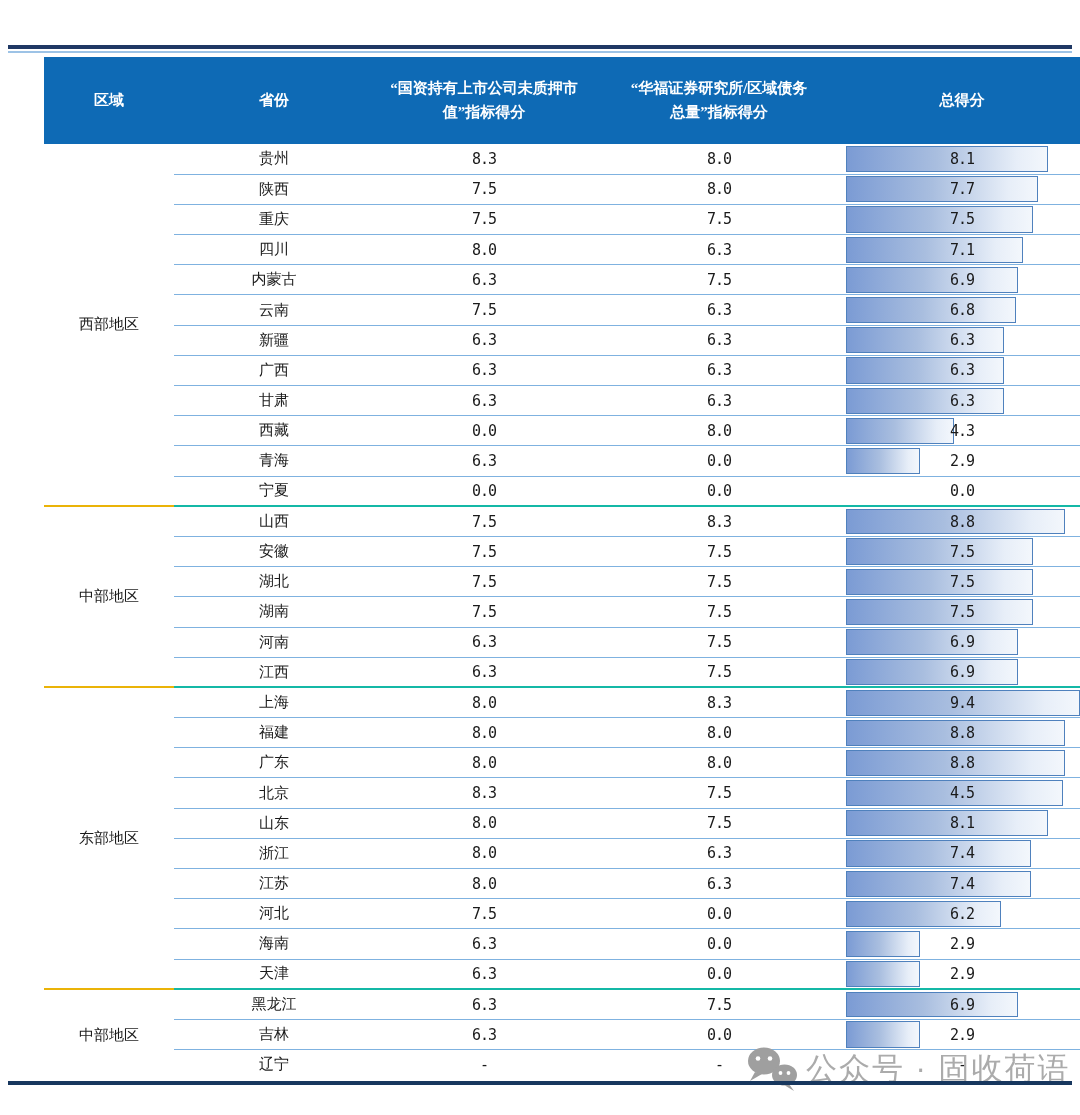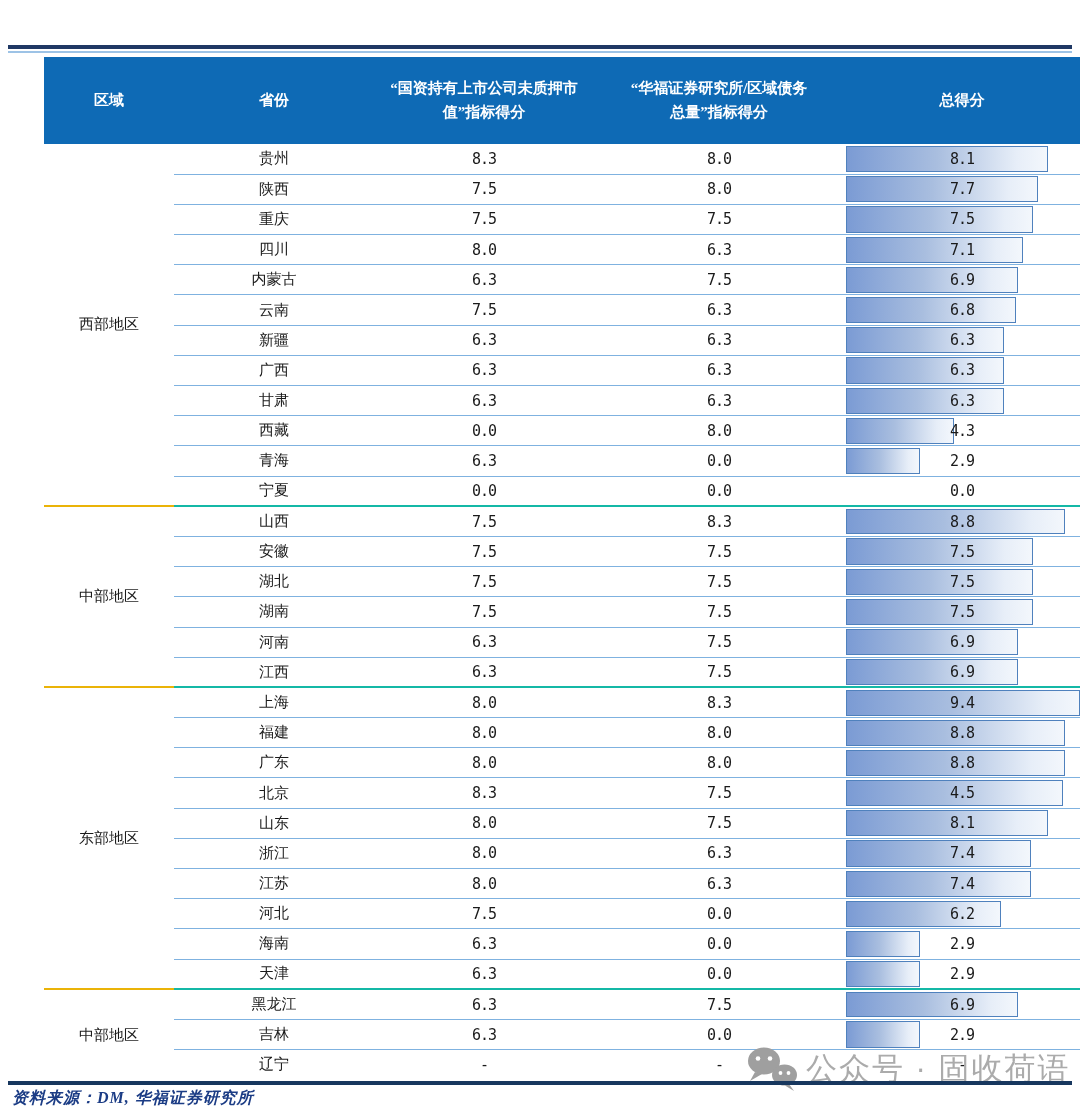--- a/index.html
+++ b/index.html
@@ -267,15 +267,14 @@
         <circle cx="12" cy="12.5" r="2.3"></circle>
         <circle cx="24" cy="12.5" r="2.3"></circle>
         <circle cx="34.5" cy="27" r="1.9"></circle>
         <circle cx="42.5" cy="27" r="1.9"></circle>
       </g>
     </svg>
     <span class="wm-text">公众号 · 固收荷语</span>
   </div>
 
   <div class="bottom-rule"></div>
-  <div class="source">资料来源：DM, 华福证券研究所</div>
 
 </div>
 
 </body></html>

